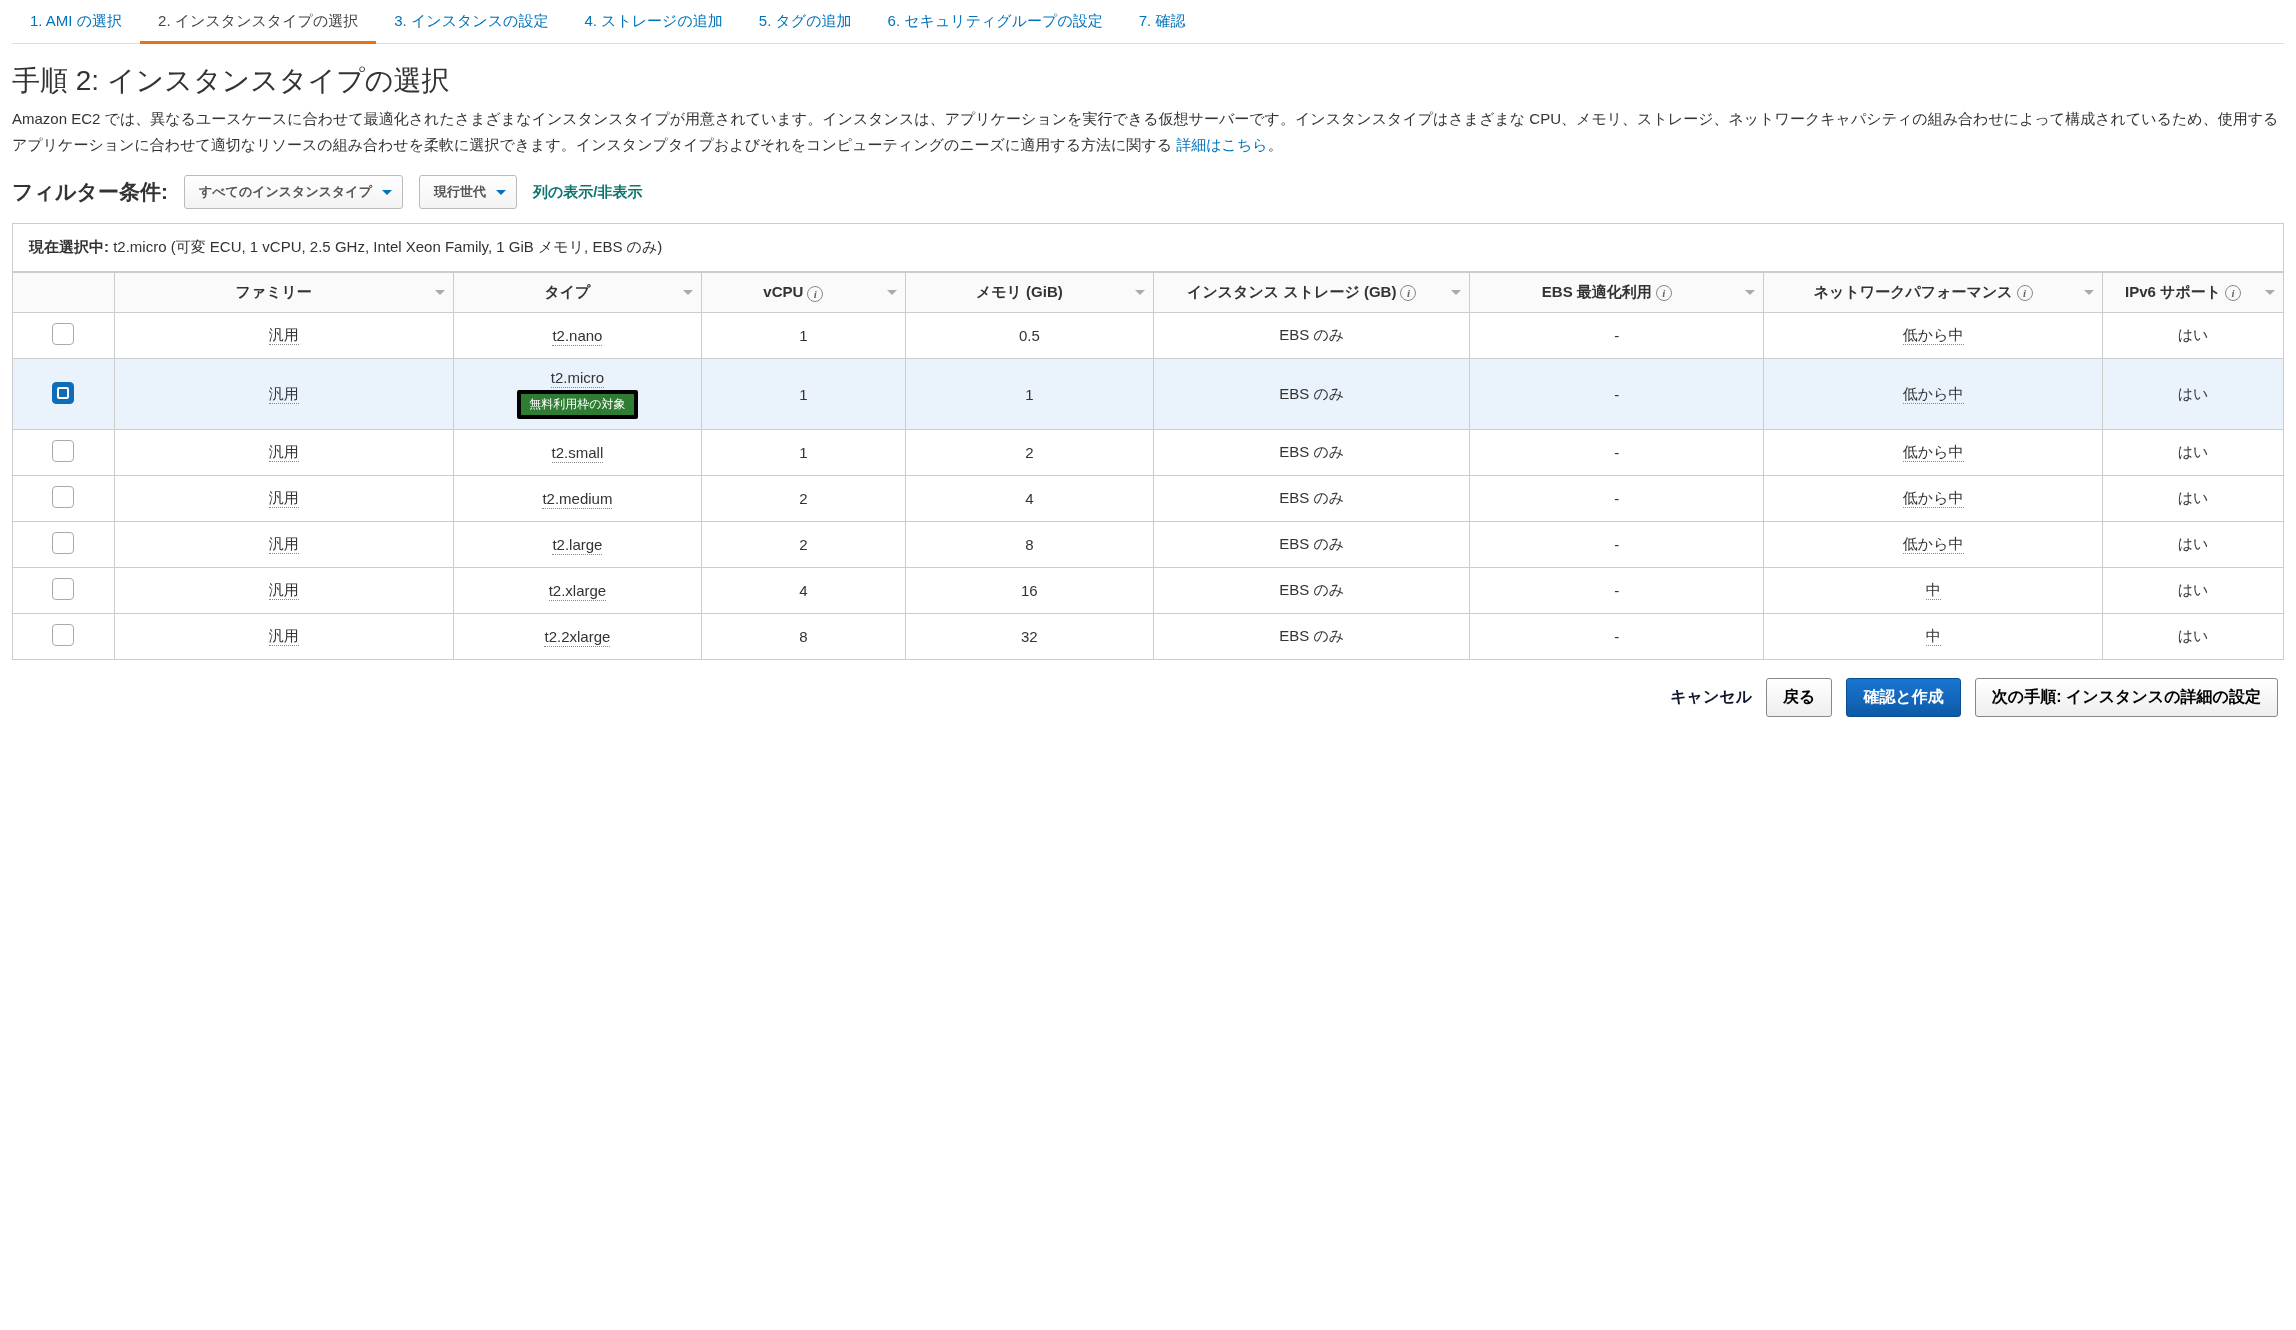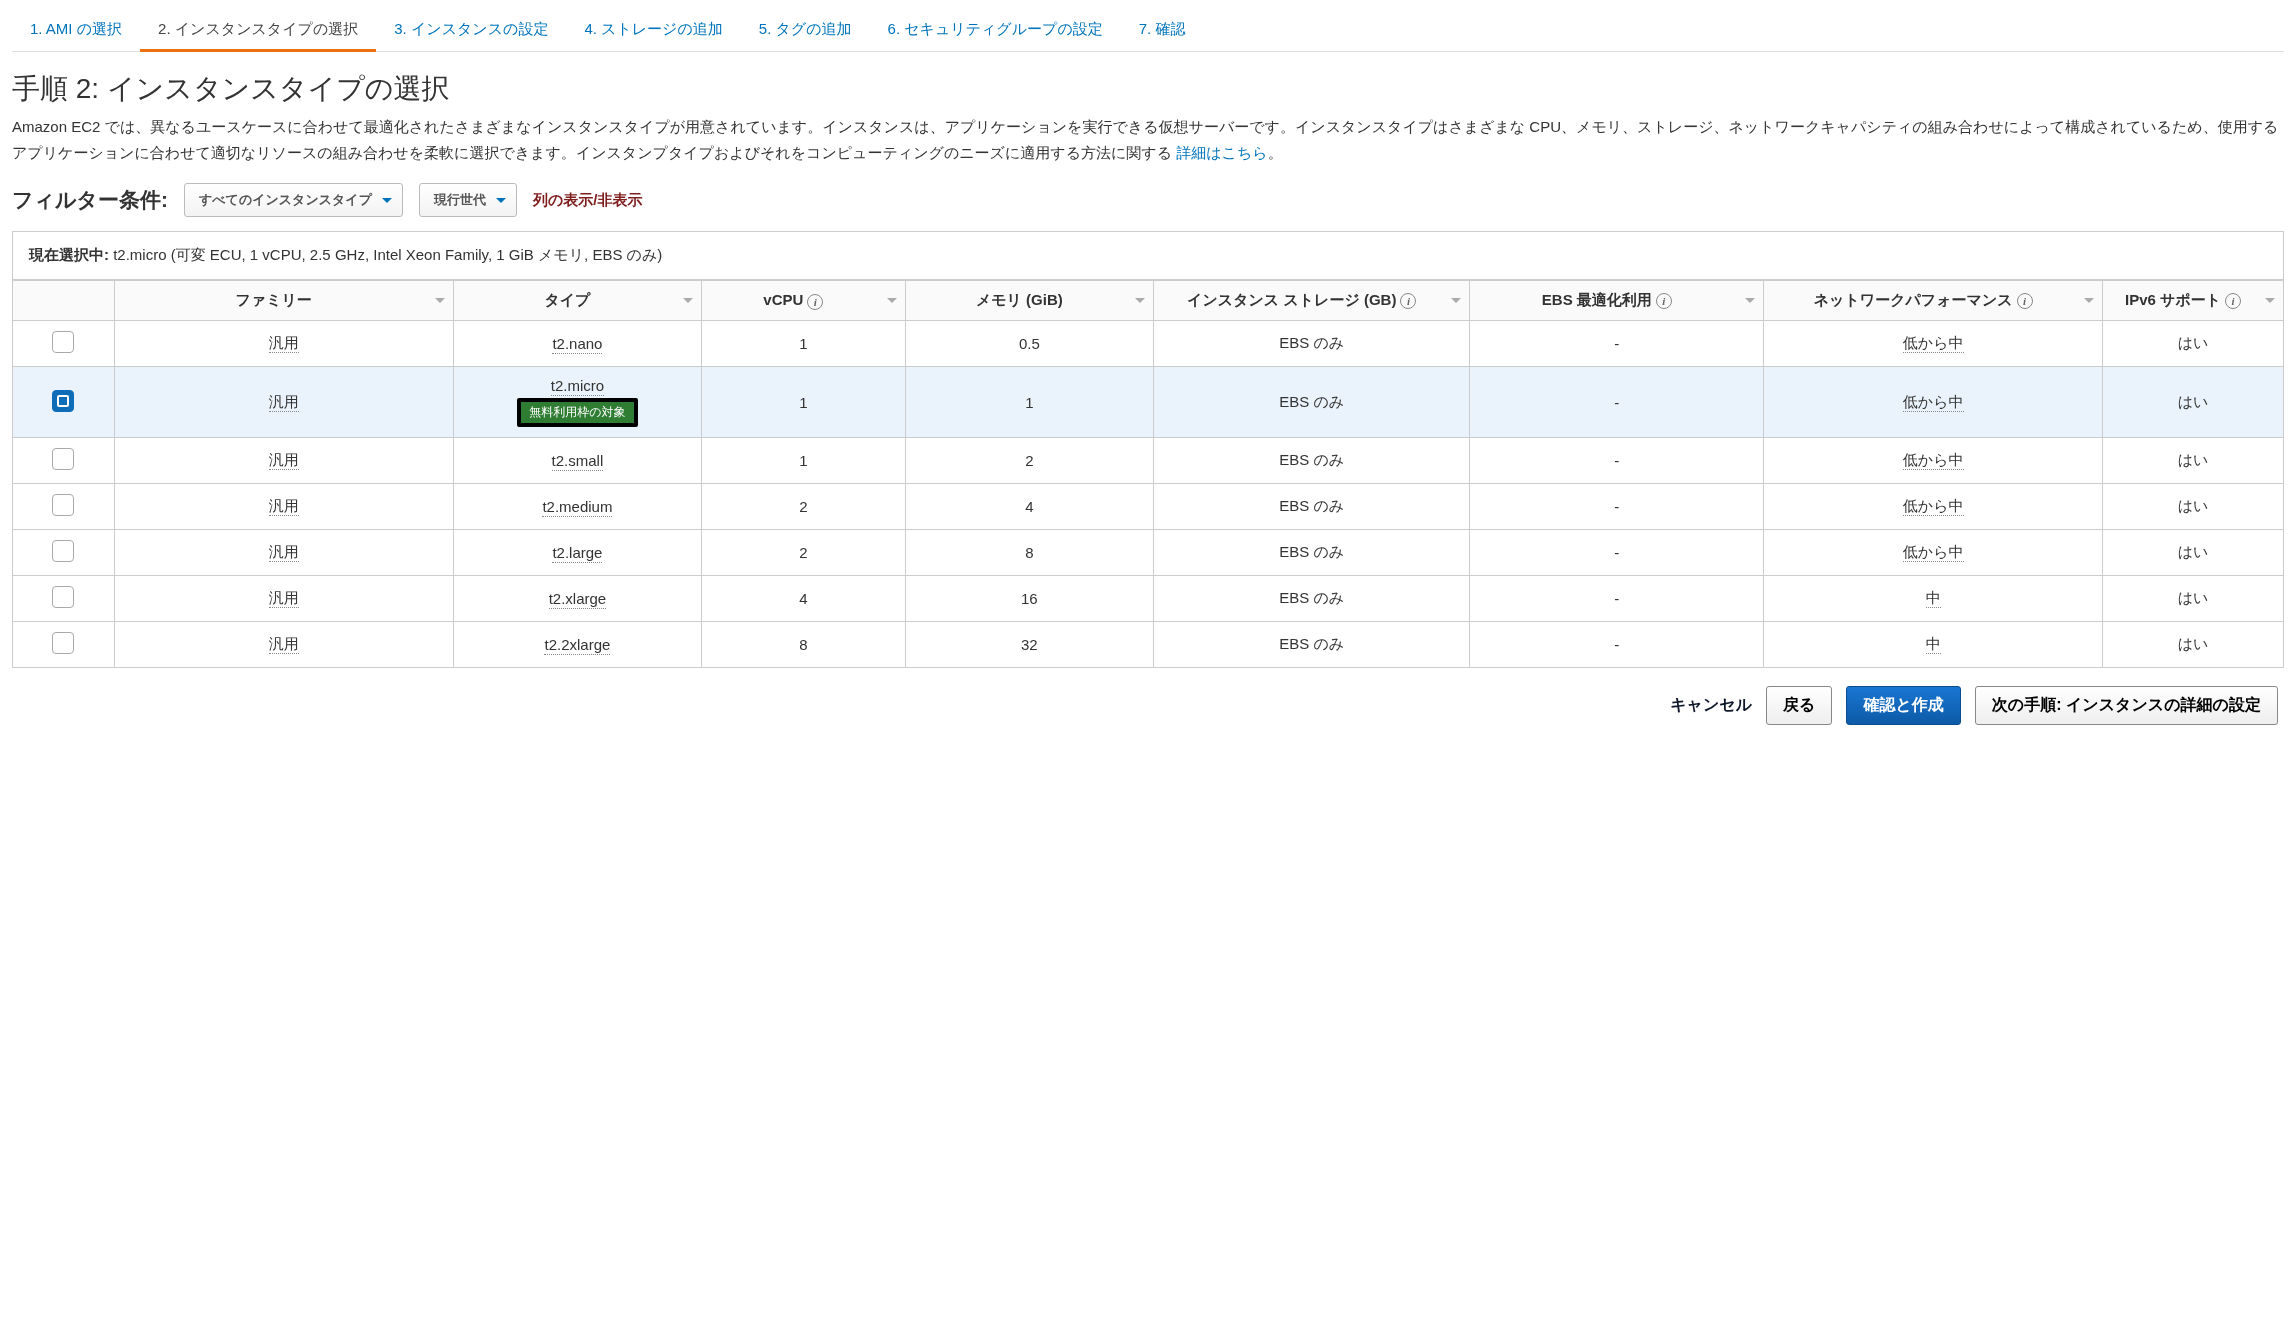--- a/index.html
+++ b/index.html
@@ -12,21 +12,21 @@
   }
 
   
   .wizard-tabs {
     display: flex;
     border-bottom: 1px solid #ddd;
     margin-bottom: 18px;
   }
   .wizard-tab {
     color: #0073bb;
-    padding: 20px 18px 12px;
+    padding: 12px 18px 12px;
     font-size: 15px;
     cursor: pointer;
     position: relative;
   }
   .wizard-tab.active {
     color: #444;
     font-weight: 400;
   }
   .wizard-tab.active::after {
     content: "";
@@ -70,21 +70,21 @@
     cursor: pointer;
   }
   .drop-btn::after {
     content: "";
     position: absolute;
     right: 10px; top: 50%;
     margin-top: -2px;
     border: 5px solid transparent;
     border-top-color: #0073bb;
   }
-  .link-plain { color: #7f1d1d; font-weight: bold; font-size: 15px; cursor: pointer; }
+  .link-plain { color: #0f766e; font-weight: bold; font-size: 15px; cursor: pointer; }
 
   
   .selection-box {
     border: 1px solid #ccc;
     padding: 14px 16px;
     font-size: 15px;
     margin-bottom: 0;
   }
   .selection-box b { font-weight: bold; }
 

